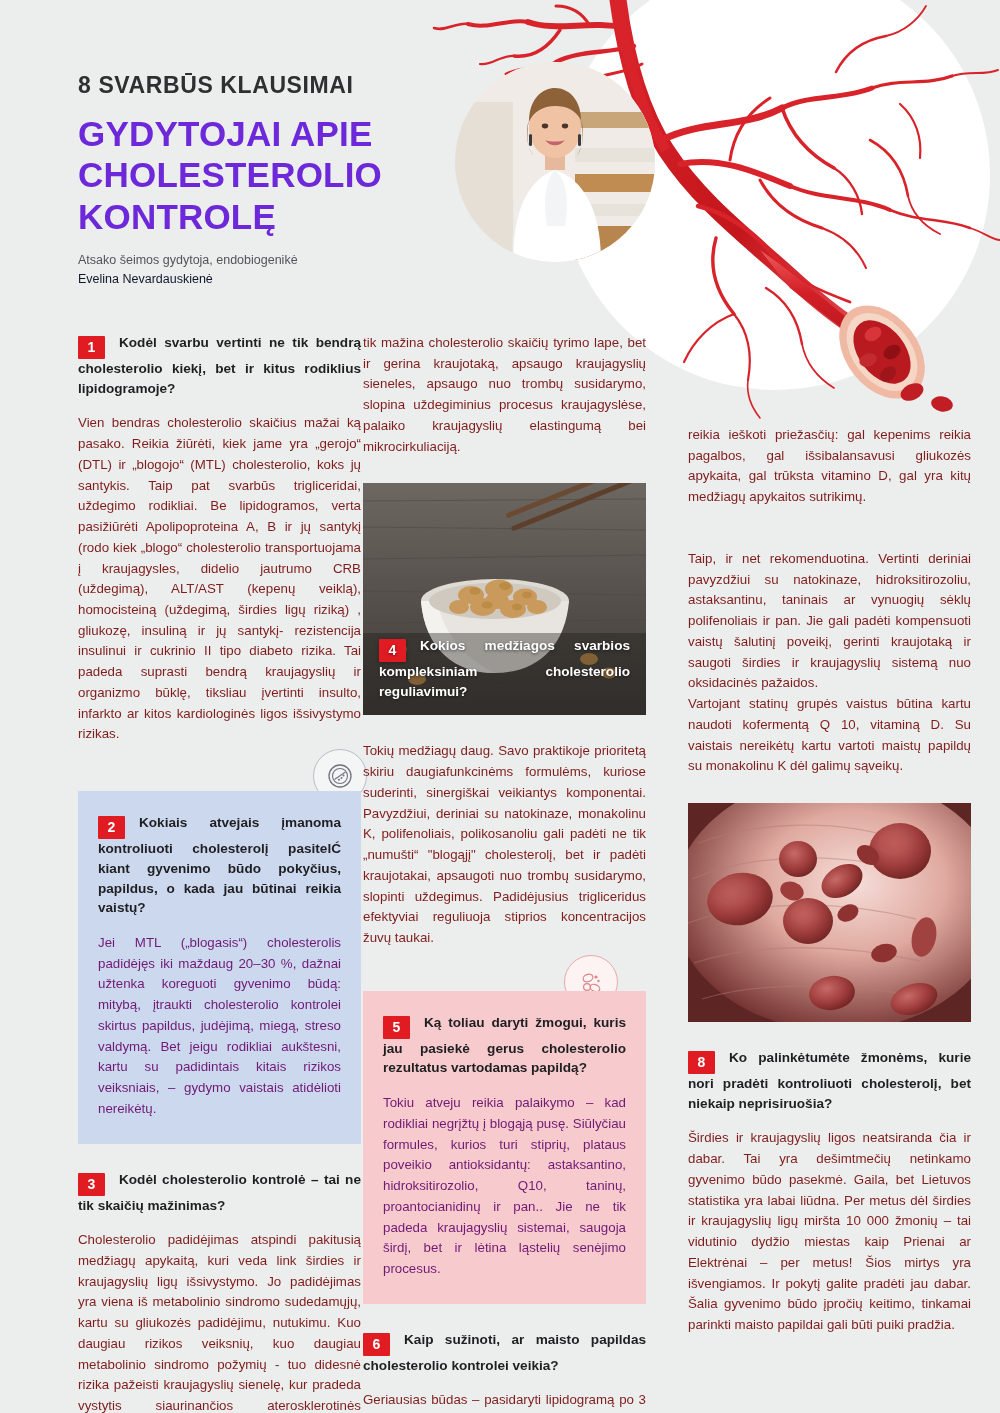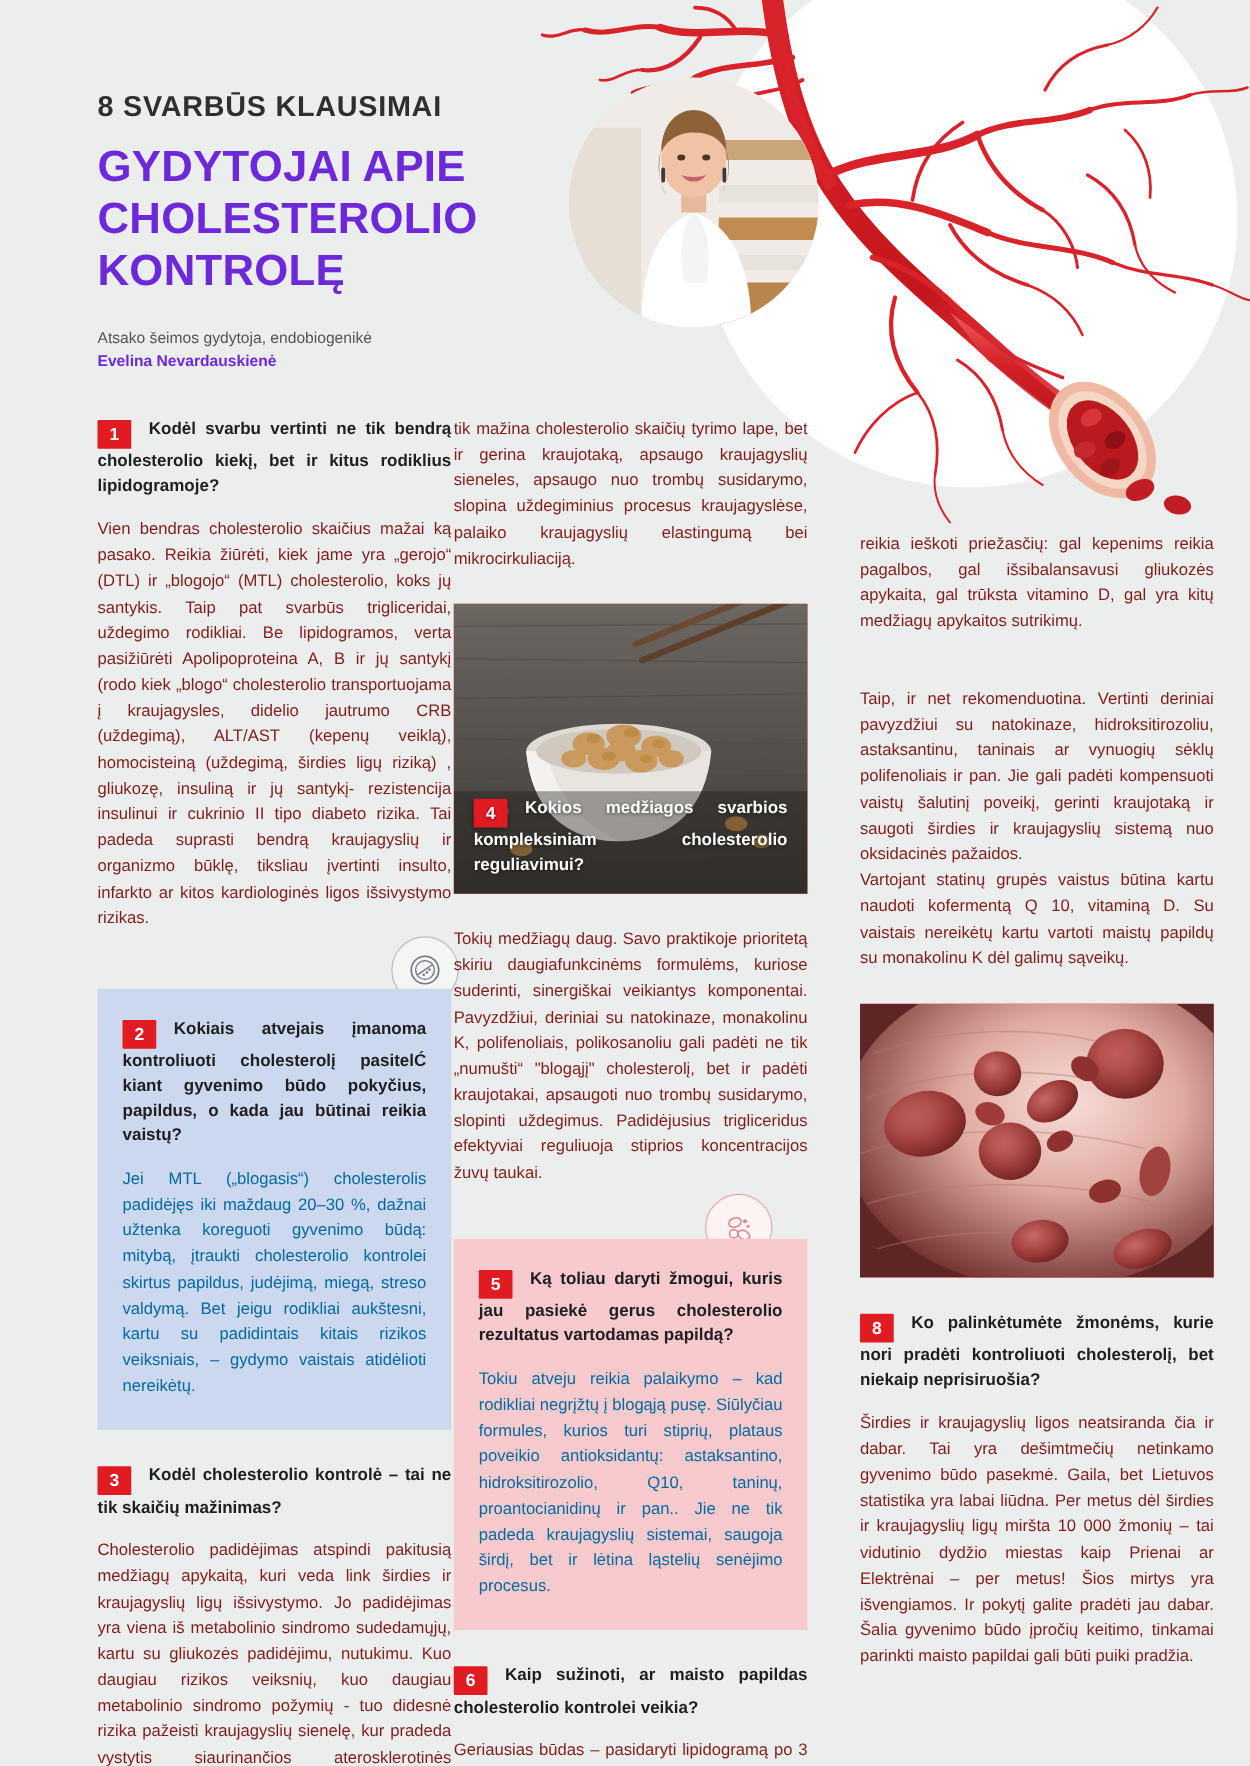--- a/index.html
+++ b/index.html
@@ -29,22 +29,22 @@
   
   .masthead{position:absolute;left:78px;top:72px;width:400px;}
   .kicker{
     font-size:23px;font-weight:bold;letter-spacing:.6px;color:#2f2f31;
     margin:0 0 14px 0;
   }
   .headline{
     font-size:35px;font-weight:bold;color:#6d28d9;letter-spacing:.2px;
     line-height:1.18;margin:0;text-transform:uppercase;
   }
-  .byline{margin-top:24px;font-size:12.5px;color:#53535a;line-height:1.55;}
-  .byline .name{font-weight:bold;color:#6d28d9;}
+  .byline{margin-top:14px;font-size:12.5px;color:#53535a;line-height:1.55;}
+  .byline .name{font-weight:normal;color:#0f172a;}
 
   
   .col{position:absolute;width:283px;}
   .col1{left:78px;top:333px;}
   .col2{left:363px;top:333px;}
   .col3{left:688px;top:425px;}
 
   p{margin:0 0 0 0;}
   .body{
     font-size:13.3px;line-height:1.56;text-align:justify;color:#7f1d1d;
@@ -59,32 +59,32 @@
   .qnum{
     display:inline-block;width:27px;height:23px;line-height:23px;
     background:#e11b22;color:#fff;text-align:center;font-weight:bold;font-size:14px;
     vertical-align:-5px;margin-right:14px;border-radius:1px;
   }
 
   
   .box{padding:22px 20px 24px 20px;position:relative;}
   .box-blue{background:#ccd8ee;}
   .box-pink{background:#f7cbcd;}
-  .box .body{color:#0369a1;}
+  .box .body{color:#701a75;}
 
   
   .decor{
     position:absolute;width:52px;height:52px;border-radius:50%;
     background:#f4f5f5;border:1.6px solid #b9bdc4;
     display:flex;align-items:center;justify-content:center;
   }
   .decor-pink{background:#fdf3f3;border-color:#eaa9ab;}
 
   
-  .photo{position:relative;overflow:hidden;background:#b91c1c;}
+  .photo{position:relative;overflow:hidden;background:#0f172a;}
   .photo-food{height:232px;}
   .photo-blood{height:219px;}
   .cap{
     position:absolute;left:0;right:0;bottom:0;padding:0 16px 14px 16px;
   }
   .cap .qhead{color:#ffffff;text-shadow:0 1px 3px rgba(0,0,0,.55);}
   .cap .qnum{box-shadow:0 1px 4px rgba(0,0,0,.35);}
 </style>
 </head>
 <body>

